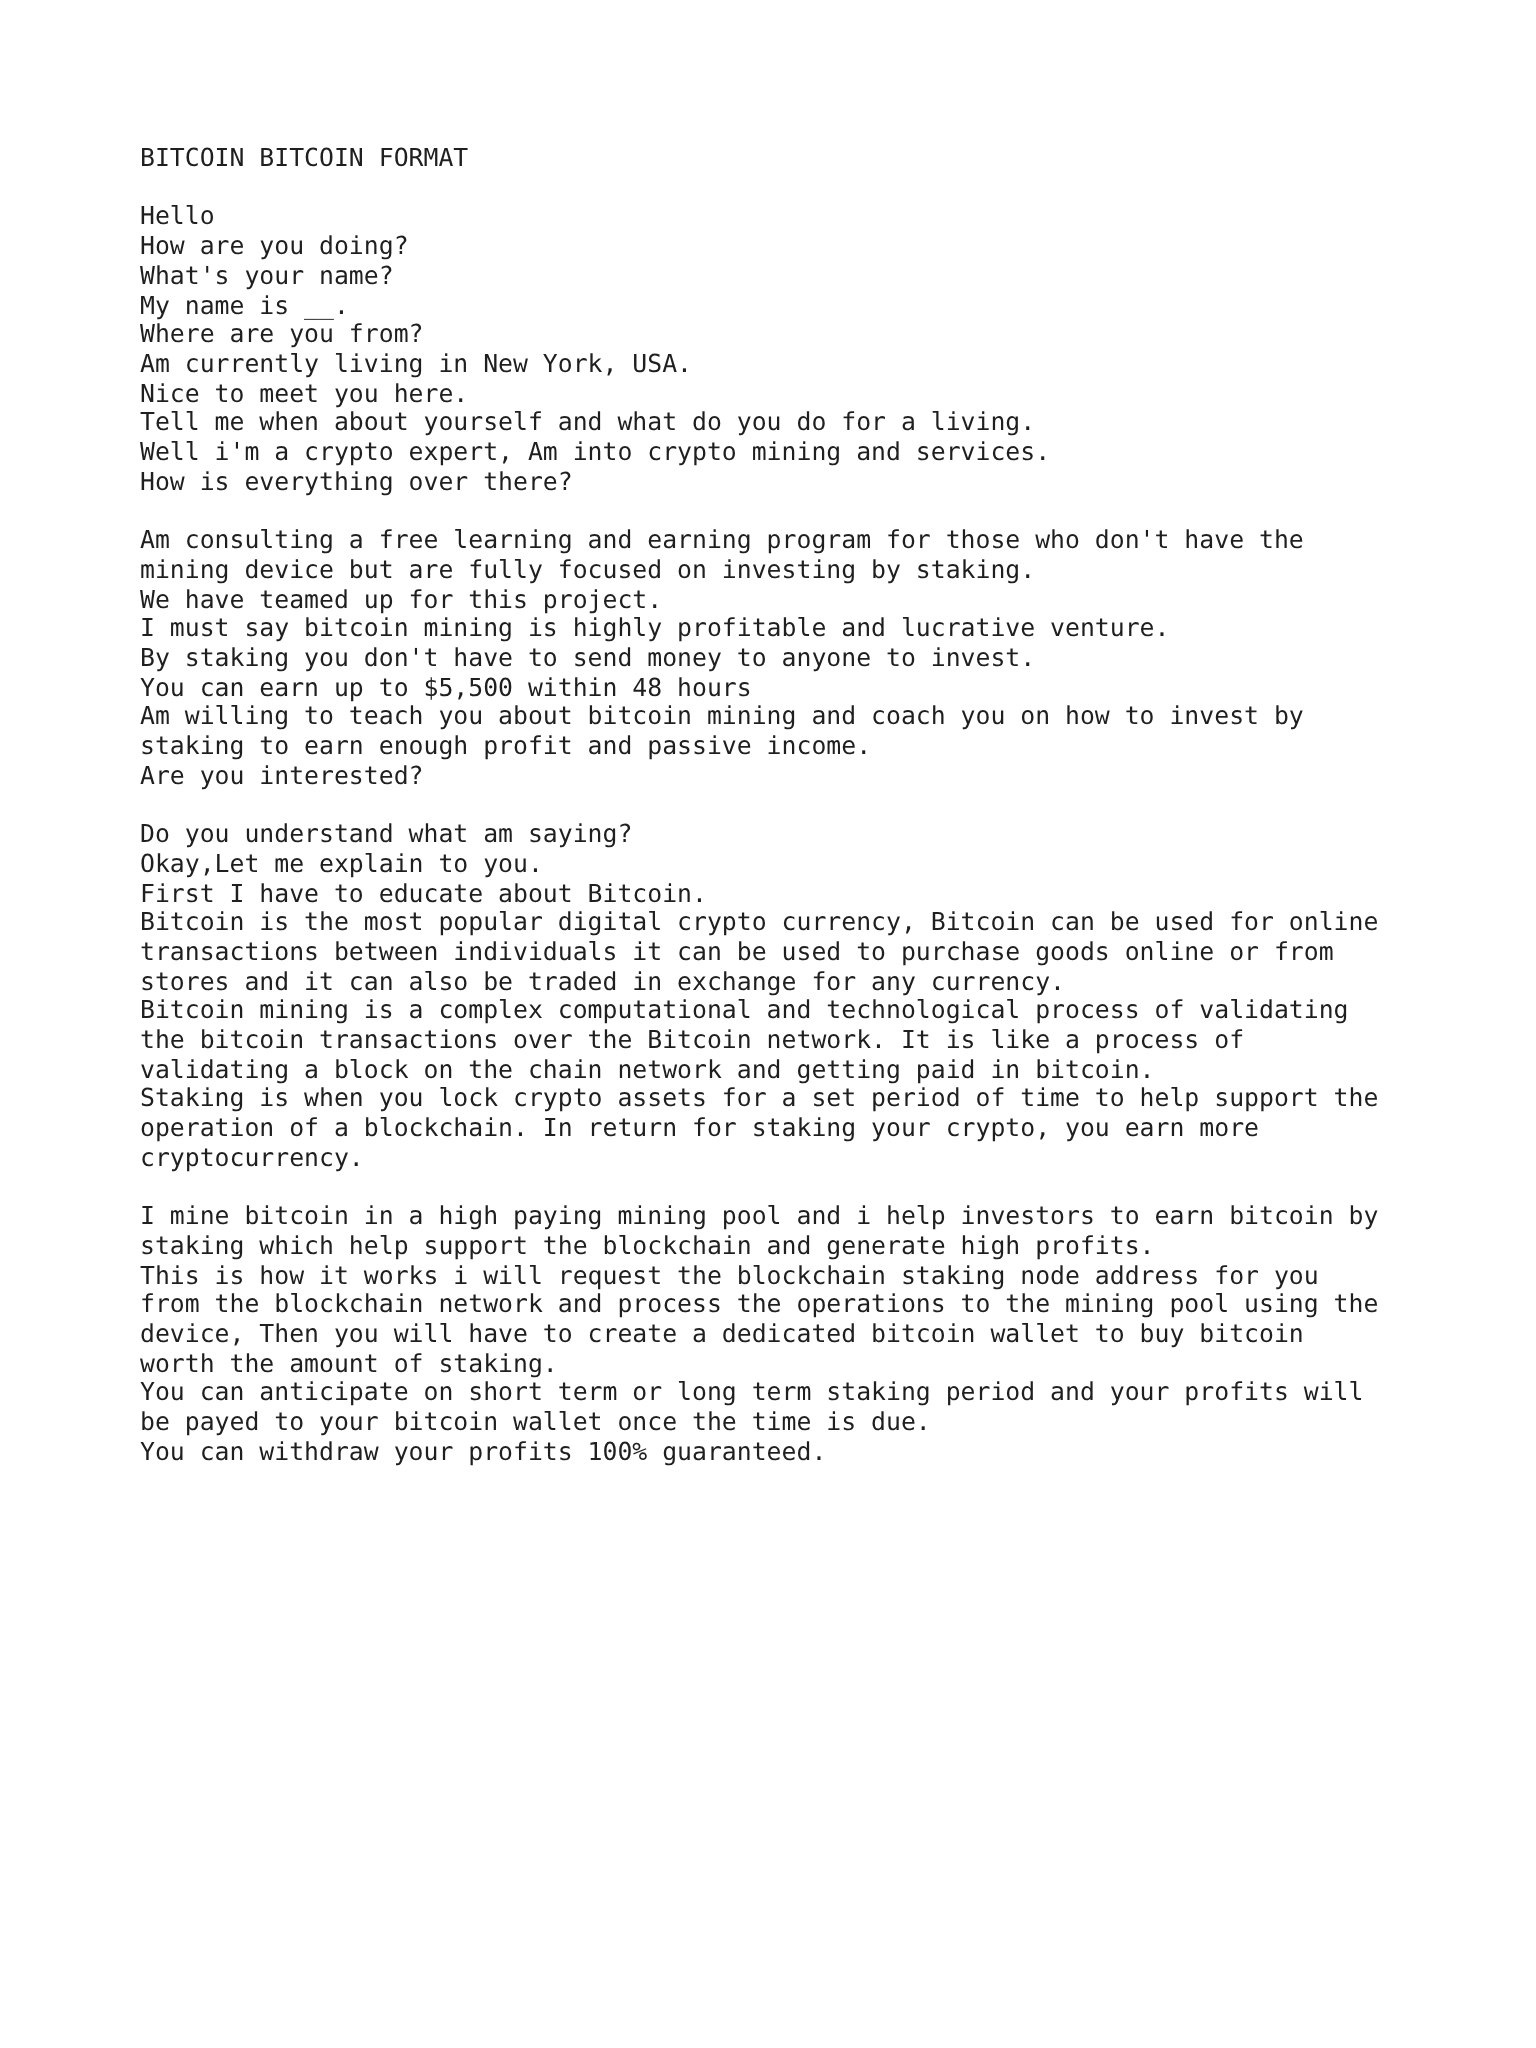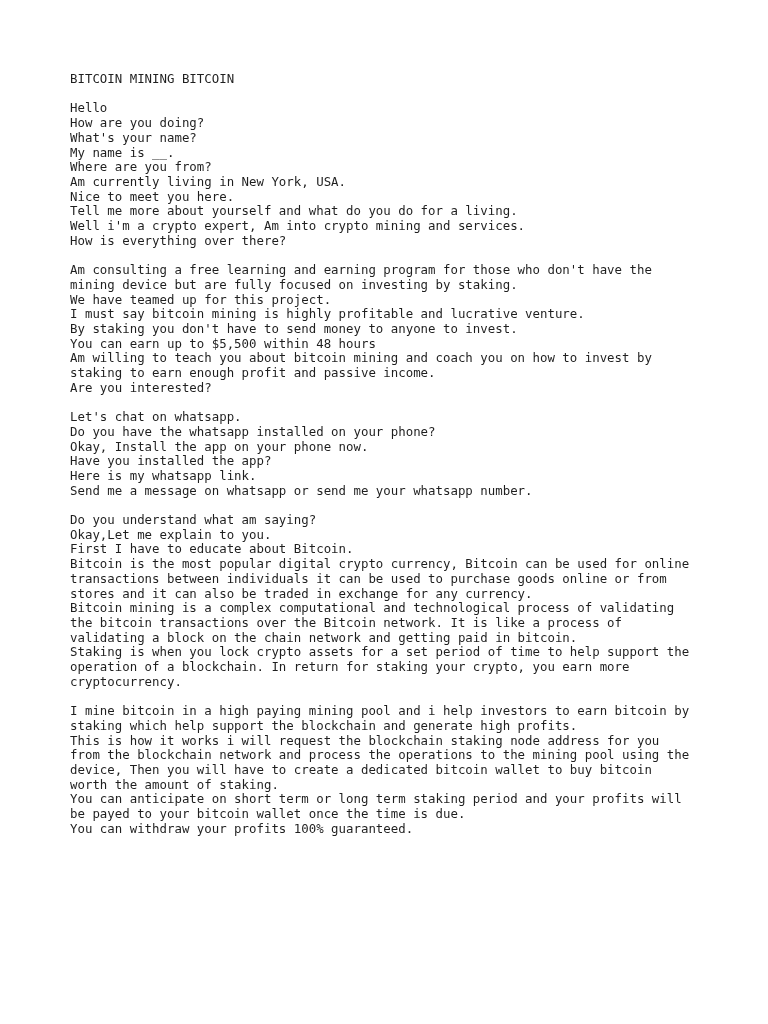--- a/index.html
+++ b/index.html
@@ -35,50 +35,44 @@
     margin: 0;
   }
   .para + .para {
     margin-top: 14.7px;
   }
 </style>
 </head>
 <body>
 
 <div class="page">
-  <div class="doc-text doc-title">BITCOIN MINING BITCOIN</div>
+  <div class="doc-text doc-title">BITCOIN BITCOIN FORMAT</div>
 
   <div class="doc-text para">Hello
 How are you doing?
 What's your name?
 My name is __.
 Where are you from?
 Am currently living in New York, USA.
 Nice to meet you here.
-Tell me more about yourself and what do you do for a living.
+Tell me when about yourself and what do you do for a living.
 Well i'm a crypto expert, Am into crypto mining and services.
 How is everything over there?</div>
 
 
   <div class="doc-text para">Am consulting a free learning and earning program for those who don't have the
 mining device but are fully focused on investing by staking.
 We have teamed up for this project.
 I must say bitcoin mining is highly profitable and lucrative venture.
 By staking you don't have to send money to anyone to invest.
 You can earn up to $5,500 within 48 hours
 Am willing to teach you about bitcoin mining and coach you on how to invest by
 staking to earn enough profit and passive income.
 Are you interested?</div>
 
-  <div class="doc-text para">Let's chat on whatsapp.
-Do you have the whatsapp installed on your phone?
-Okay, Install the app on your phone now.
-Have you installed the app?
-Here is my whatsapp link.
-Send me a message on whatsapp or send me your whatsapp number.</div>
 
   <div class="doc-text para">Do you understand what am saying?
 Okay,Let me explain to you.
 First I have to educate about Bitcoin.
 Bitcoin is the most popular digital crypto currency, Bitcoin can be used for online
 transactions between individuals it can be used to purchase goods online or from
 stores and it can also be traded in exchange for any currency.
 Bitcoin mining is a complex computational and technological process of validating
 the bitcoin transactions over the Bitcoin network. It is like a process of
 validating a block on the chain network and getting paid in bitcoin.

